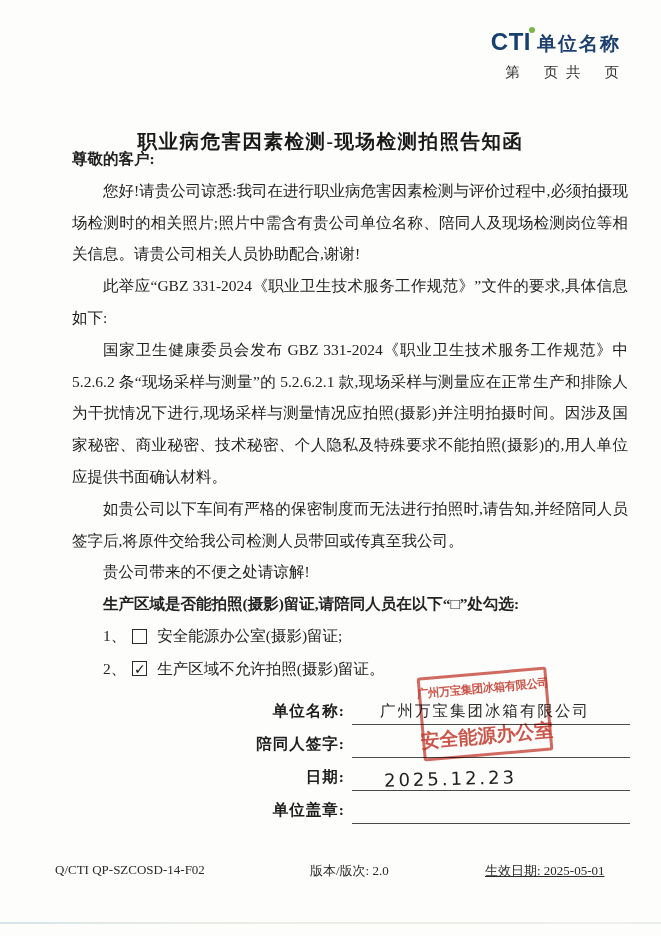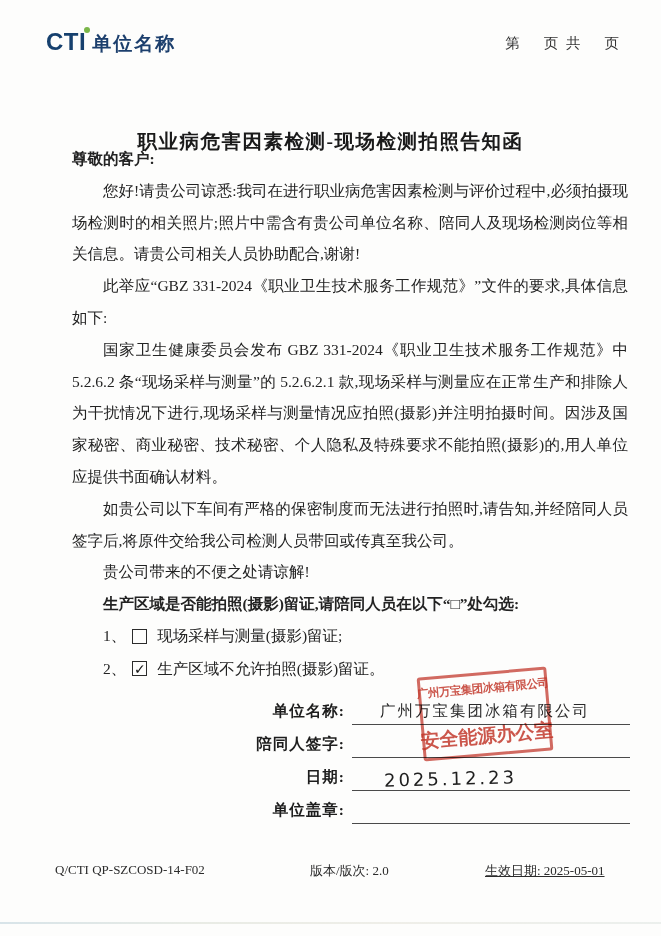--- a/index.html
+++ b/index.html
@@ -16,39 +16,39 @@
   }
   .scan-edge {
     position: absolute; left: 0; right: 0; bottom: 12px; height: 2px;
     background: linear-gradient(90deg, #b9cfd9 0%, #d8ddd2 30%, #e3e2d8 60%, #dde4e0 100%);
     opacity: .55;
   }
 
   
   .header {
     position: absolute; top: 30px; left: 46px; right: 40px;
-    display: flex; justify-content: space-between; align-items: center;
+    display: flex; justify-content: space-between; align-items: flex-end; flex-direction: column;
   }
   .logo { display: flex; align-items: baseline; gap: 6px; position: relative; }
   .logo-cti {
     font-family: "Liberation Sans", "DejaVu Sans", sans-serif;
     font-weight: 800; font-size: 24px; letter-spacing: 0.5px;
     color: #16406e; line-height: 1;
   }
   .logo-dot {
     position: absolute; left: 38px; top: -3px;
     width: 6px; height: 6px; border-radius: 50%;
     background: #7ab648;
   }
   .logo-cn {
     font-family: "Liberation Sans", "DejaVu Sans", sans-serif;
     font-weight: 700; font-size: 19px; color: #1c3f6d; letter-spacing: 2px;
   }
   .page-num {
-    font-size: 14.5px; color: #333; letter-spacing: 2px; margin-top: 0;
+    font-size: 14.5px; color: #333; letter-spacing: 2px; margin-top: 6px;
   }
 
   
   .title {
     position: absolute; top: 84px; left: 0; width: 100%;
     text-align: center; font-size: 19.5px; font-weight: 700;
     letter-spacing: 1.5px; color: #1a1a1a; margin-top: 44px;
   }
 
   
@@ -140,21 +140,21 @@
     <p class="para">此举应“GBZ 331-2024《职业卫生技术服务工作规范》”文件的要求,具体信息如下:</p>
     <p class="para">国家卫生健康委员会发布 GBZ 331-2024《职业卫生技术服务工作规范》中 5.2.6.2 条“现场采样与测量”的 5.2.6.2.1 款,现场采样与测量应在正常生产和排除人为干扰情况下进行,现场采样与测量情况应拍照(摄影)并注明拍摄时间。因涉及国家秘密、商业秘密、技术秘密、个人隐私及特殊要求不能拍照(摄影)的,用人单位应提供书面确认材料。</p>
     <p class="para">如贵公司以下车间有严格的保密制度而无法进行拍照时,请告知,并经陪同人员签字后,将原件交给我公司检测人员带回或传真至我公司。</p>
     <p class="para">贵公司带来的不便之处请谅解!</p>
     <p class="para bold">生产区域是否能拍照(摄影)留证,请陪同人员在以下“□”处勾选:</p>
 
     <div class="options">
       <div class="option">
         <span class="opt-num">1、</span>
         <span class="checkbox"></span>
-        <span>现场采样与测量(摄影)留证;</span>
+        <span>安全能源办公室(摄影)留证;</span>
       </div>
       <div class="option">
         <span class="opt-num">2、</span>
         <span class="checkbox">✓</span>
         <span>生产区域不允许拍照(摄影)留证。</span>
       </div>
     </div>
   </div>
 
   <div class="sign-area">

